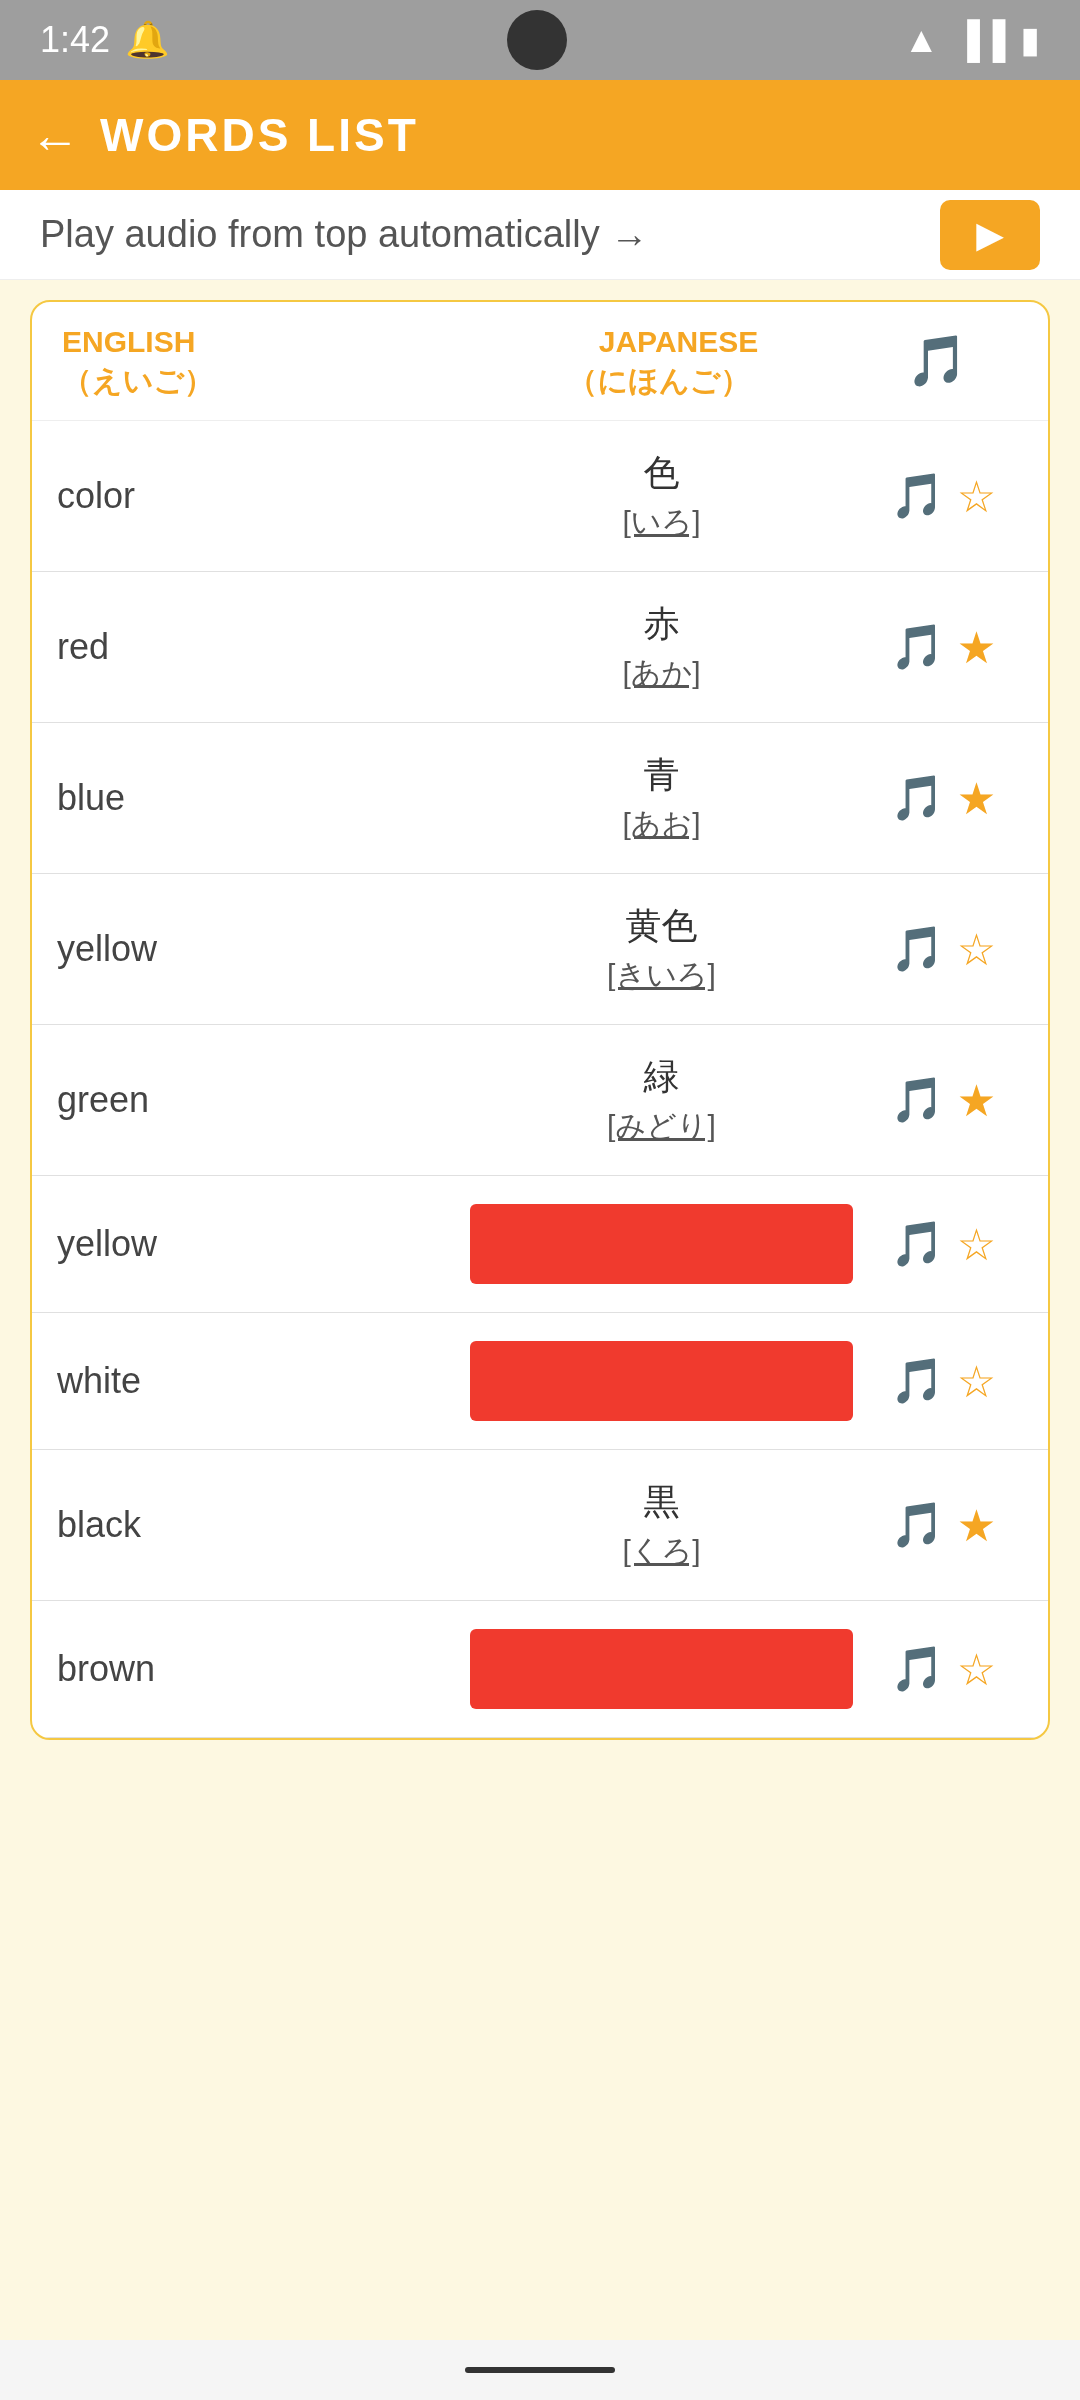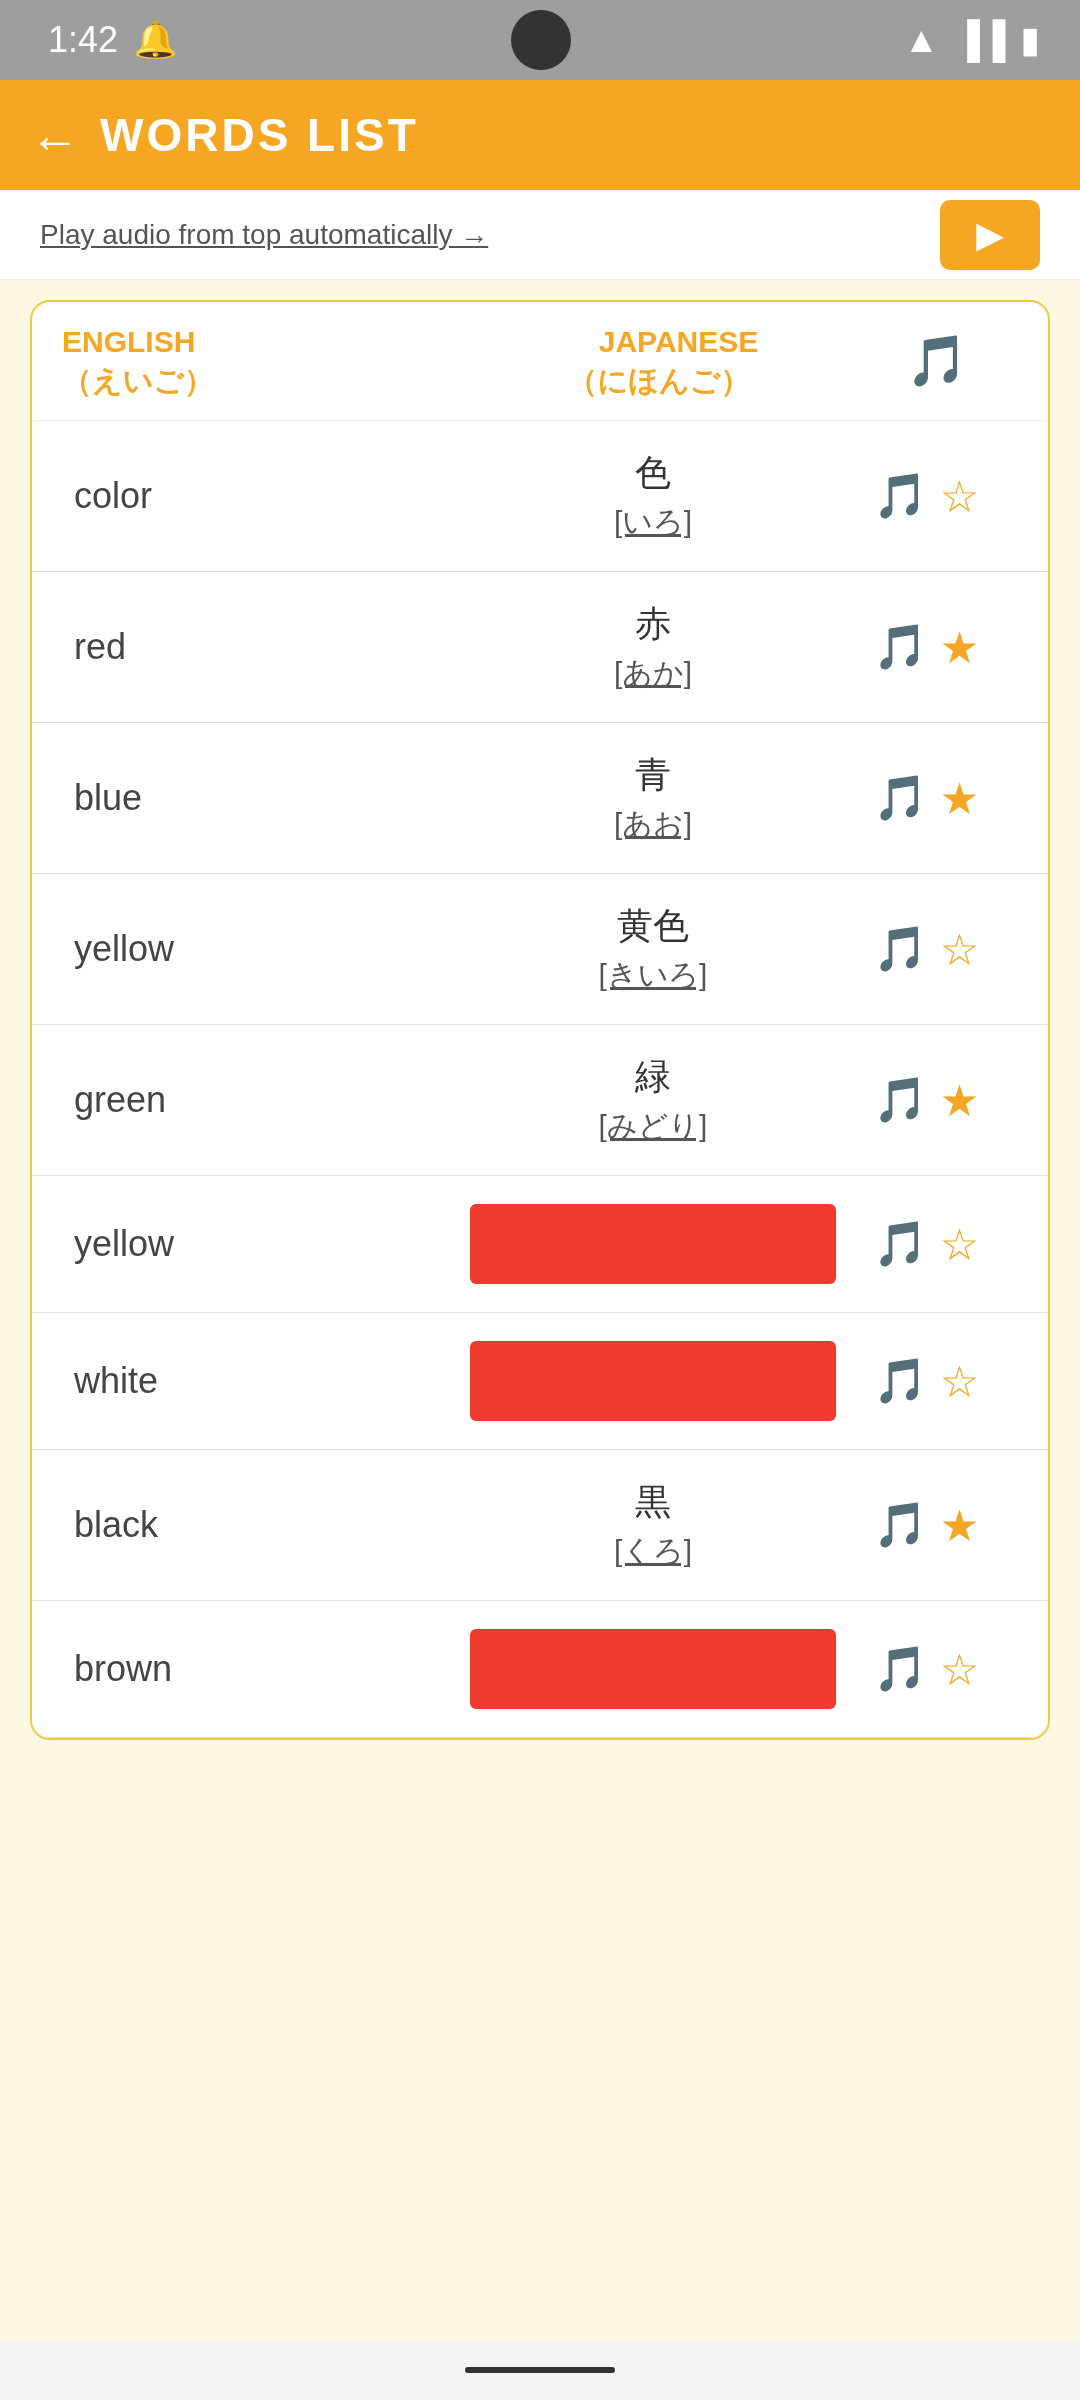--- a/index.html
+++ b/index.html
@@ -22,21 +22,20 @@
       justify-content: space-between;
       padding: 0 40px;
       color: white;
       font-size: 36px;
     }
 
     .status-bar-left {
       display: flex;
       align-items: center;
       gap: 15px;
-      margin-left: 8px;
     }
 
     .status-bar-right {
       display: flex;
       align-items: center;
       gap: 15px;
     }
 
     
     .top-bar {
@@ -67,23 +66,22 @@
       background: white;
       height: 90px;
       display: flex;
       align-items: center;
       padding: 0 40px;
       justify-content: space-between;
       border-bottom: 1px solid #eee;
     }
 
     .play-text {
-      font-size: 28px;
+      font-size: 38px;
       color: #555;
-      text-decoration: underline;
     }
 
     .play-btn {
       background: #f5a623;
       color: white;
       border: none;
       border-radius: 10px;
       padding: 14px 36px;
       font-size: 36px;
       cursor: pointer;
@@ -138,21 +136,21 @@
 
     .music-icon-header {
       font-size: 50px;
       color: #8B6914;
     }
 
     
     .word-row {
       display: flex;
       align-items: center;
-      padding: 28px 42px;
+      padding: 28px 25px;
       border-bottom: 1px solid #e0e0e0;
       min-height: 120px;
     }
 
     .word-english {
       flex: 1;
       font-size: 36px;
       color: #444;
     }
 

